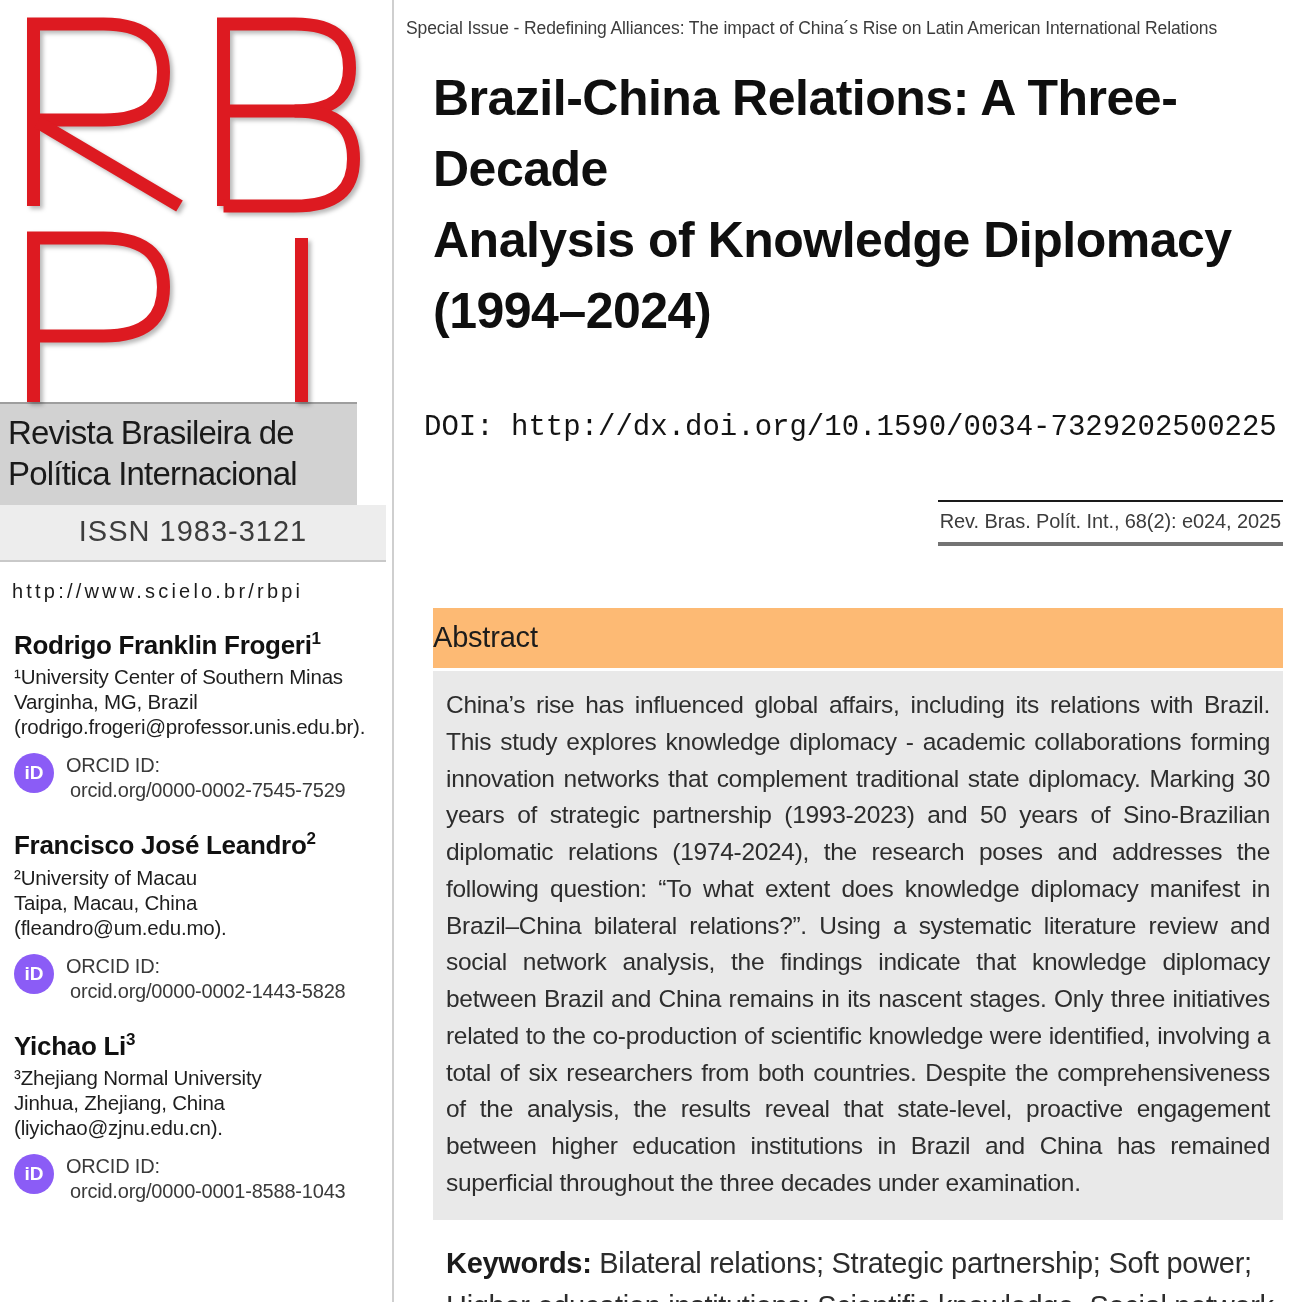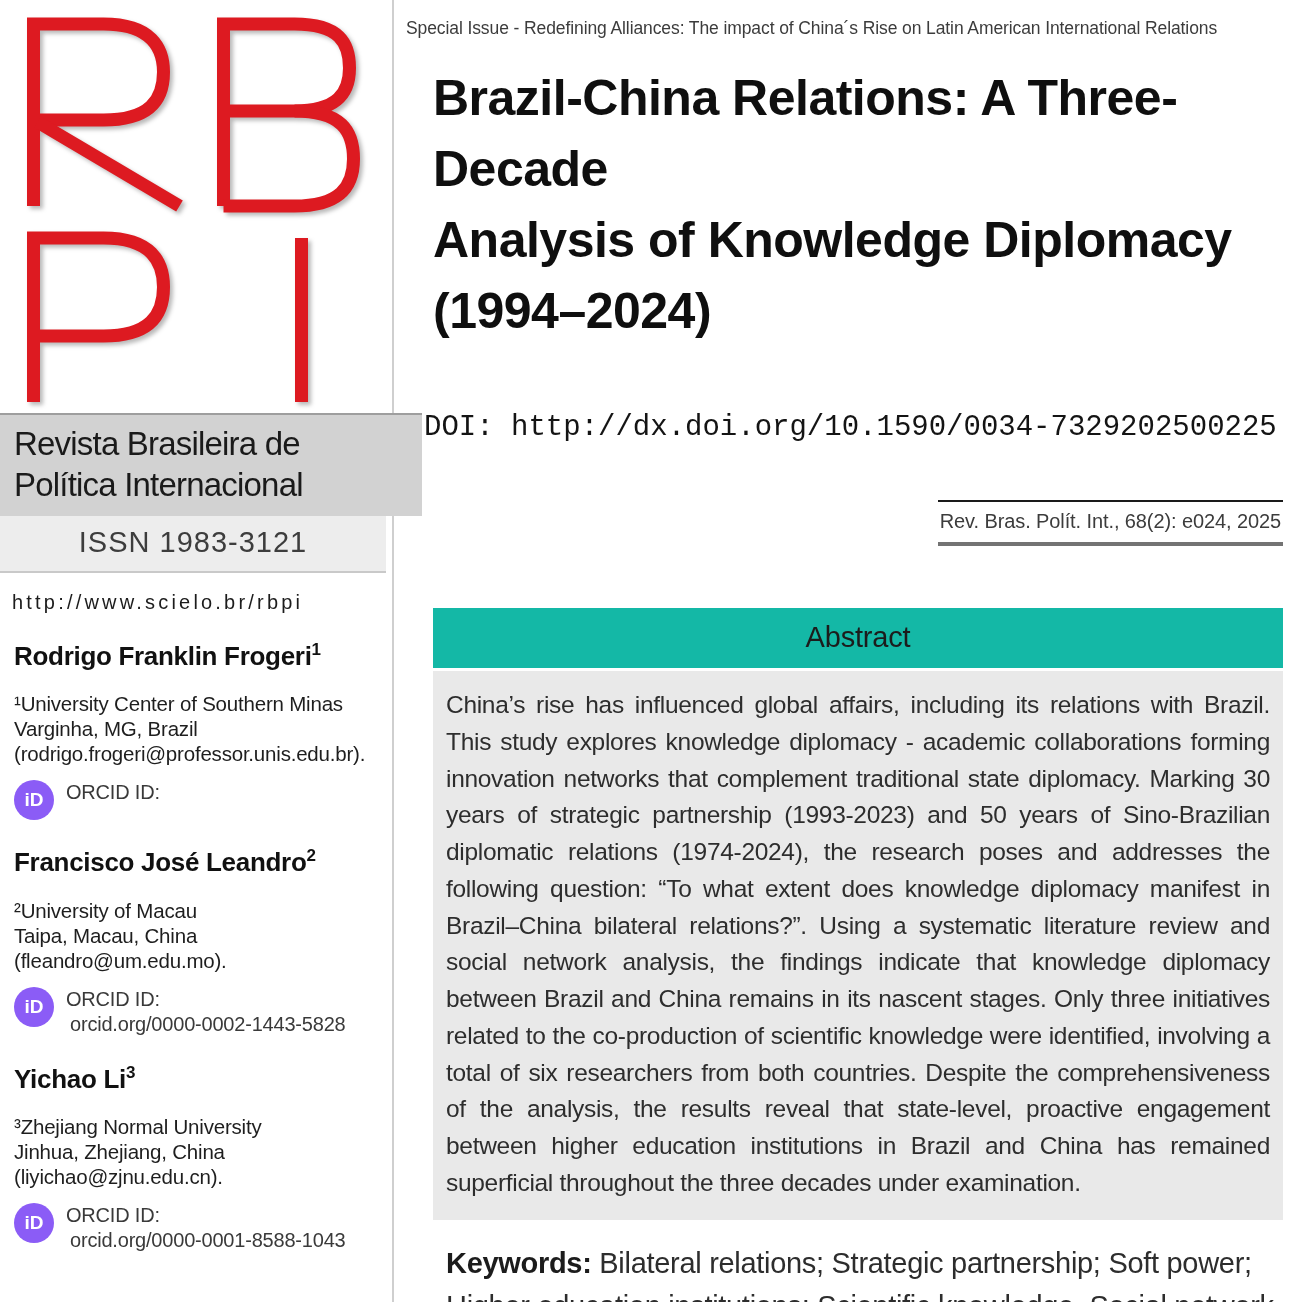--- a/index.html
+++ b/index.html
@@ -5,31 +5,31 @@
   * { margin: 0; padding: 0; box-sizing: border-box; }
   html, body { width: 1300px; height: 1302px; overflow: hidden; background: #ffffff;
     font-family: "Liberation Sans", sans-serif; }
   .page { position: relative; width: 1300px; height: 1302px; display: flex; }
 
   
   .sidebar { width: 394px; min-width: 394px; height: 1302px;
     border-right: 2px solid #cfcfcf; padding-top: 6px; }
   .logo-wrap { padding: 4px 0 0 8px; height: 396px; }
   .journal-box { background: #d2d2d2; border-top: 2px solid #9e9e9e;
-    width: 422px; padding: 8px 0 10px 14px; margin-top: 11px; }
+    width: 357px; padding: 8px 0 10px 8px; }
   .journal-box .jline { font-size: 33px; letter-spacing: -0.8px; color: #1a1a1a; line-height: 1.25; }
   .issn-bar { background: #ededed; border-bottom: 2px solid #c9c9c9;
     width: 386px; text-align: center; padding: 10px 0 12px 0;
     font-size: 29px; letter-spacing: 1px; color: #3d3d3d; }
   .site-url { margin: 18px 0 0 12px; font-size: 20px; letter-spacing: 3.2px; color: #1c1c1c; }
 
   .author-block { margin: 26px 0 0 14px; }
   .author-name { font-size: 26px; font-weight: bold; color: #111; letter-spacing: -0.3px; }
   .author-name sup { font-size: 17px; }
-  .author-affil { margin-top: 20px; font-size: 20.5px; line-height: 1.22; color: #1e1e1e;
+  .author-affil { margin-top: 4px; font-size: 20.5px; line-height: 1.22; color: #1e1e1e;
     white-space: pre-line; letter-spacing: -0.2px; }
   .orcid-row { display: flex; align-items: flex-start; margin-top: 14px; }
   .orcid-icon { width: 40px; height: 40px; border-radius: 50%; background: #8b5cf6;
     color: #ffffff; font-weight: bold; font-size: 19px; display: flex;
     align-items: center; justify-content: center; margin-right: 12px; flex: none; }
   .orcid-text { font-size: 20px; line-height: 1.25; color: #3a3a3a; letter-spacing: -0.2px; }
   .orcid-text .orcid-link { padding-left: 4px; color: #3a3a3a; }
 
   
   .main { flex: 1; height: 912px; display: flex; flex-direction: column;
@@ -37,21 +37,21 @@
   .special-issue { font-size: 17.5px; letter-spacing: -0.1px; color: #3c3c3c; white-space: nowrap; }
   .title { margin: 24px 0 0 27px; font-size: 50px; font-weight: bold; color: #0f0f0f;
     line-height: 1.42; letter-spacing: -0.5px; white-space: pre-line; }
   .doi { margin: 64px 0 0 18px; font-family: Liberation Mono, monospace;
     font-size: 29px; color: #141414; }
   .cite-box { margin: 56px 0 0 auto; width: fit-content;
     border-top: 2px solid #1a1a1a; border-bottom: 4px solid #737373;
     padding: 8px 2px 9px 2px; font-size: 20px; color: #3c3c3c; letter-spacing: -0.1px; }
 
   .abstract { margin: 62px 0 0 27px; }
-  .abstract-head { background: #14b8a6; text-align: center; padding: 13px 0 14px 0;
+  .abstract-head { background: #fdba74; text-align: left; padding: 13px 0 14px 0;
     font-size: 29px; color: #1c1c1c; margin-bottom: 3px; letter-spacing: -0.2px; }
   .abstract-body { background: #e9e9e9; padding: 16px 13px 18px 13px;
     font-size: 24.5px; line-height: 1.5; color: #2d2d2d; text-align: justify;
     letter-spacing: -0.3px; }
 
   .keywords { margin: 22px 0 0 40px; font-size: 29px; line-height: 1.5;
     color: #2d2d2d; letter-spacing: -0.3px; }
   .keywords .kw-label { font-weight: bold; color: #1c1c1c; }
 
   .dates { margin-top: auto; text-align: right; font-family: "Liberation Serif", serif;
@@ -92,20 +92,21 @@
 
     <div class="author-block">
       <div class="author-name"><span>Rodrigo Franklin Frogeri</span><sup>1</sup></div>
       <div class="author-affil">¹University Center of Southern Minas
 Varginha, MG, Brazil
 (rodrigo.frogeri@professor.unis.edu.br).</div>
       <div class="orcid-row">
         <div class="orcid-icon">iD</div>
         <div class="orcid-text">
           <div>ORCID ID:</div>
+          <div class="orcid-link">orcid.org/0000-0002-7545-7529</div>
         </div>
       </div>
     </div>
 
     <div class="author-block">
       <div class="author-name"><span>Francisco José Leandro</span><sup>2</sup></div>
       <div class="author-affil">²University of Macau
 Taipa, Macau, China
 (fleandro@um.edu.mo).</div>
       <div class="orcid-row">

